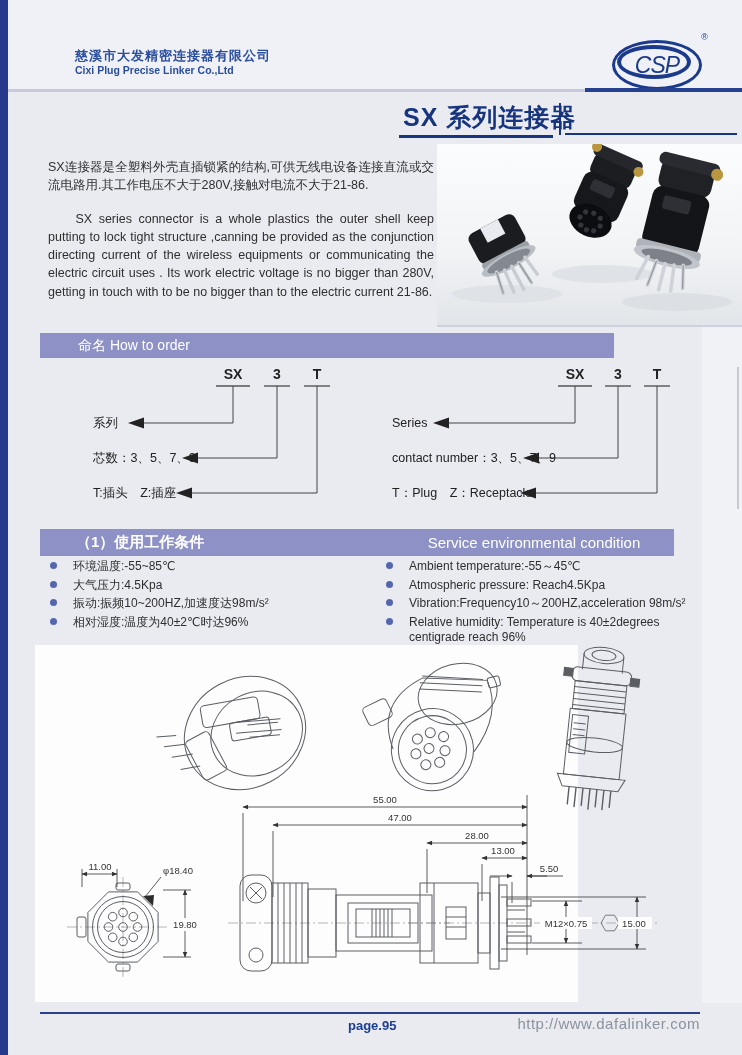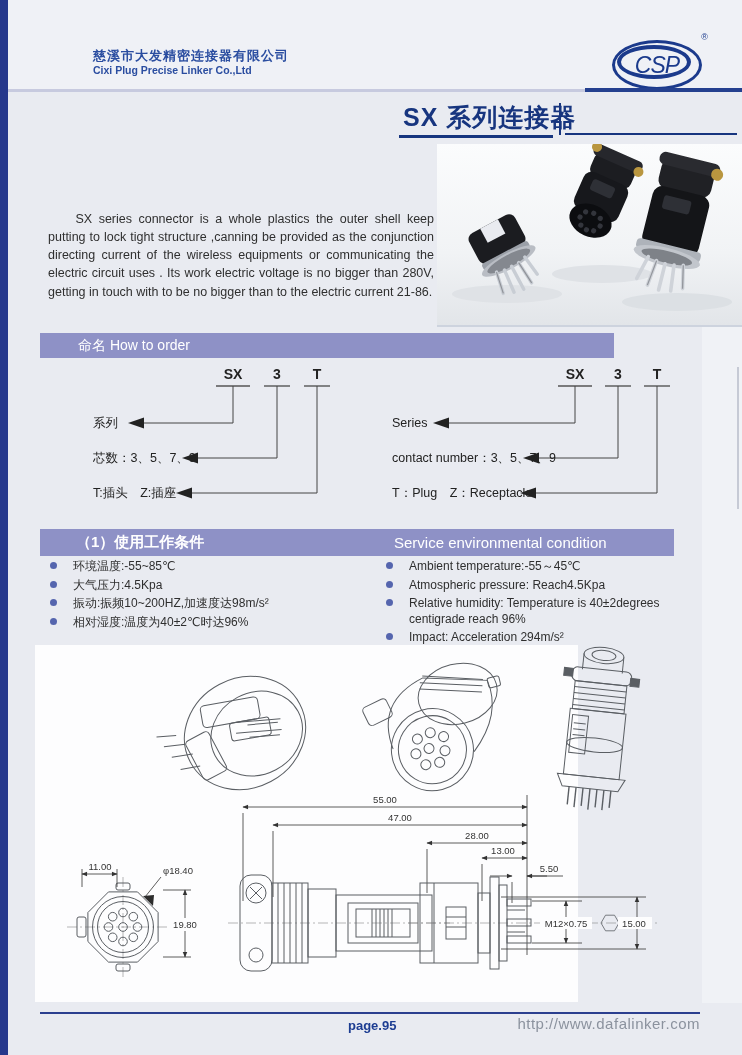--- a/index.html
+++ b/index.html
@@ -3,21 +3,21 @@
 <meta charset="utf-8">
 <style>
   html,body{margin:0;padding:0;background:#d8dbe0;}
   .page{
     position:relative;width:742px;height:1055px;margin:0 auto;
     background:#e9ebf1;overflow:hidden;
     font-family:"Liberation Sans","DejaVu Sans",sans-serif;color:#333;
   }
   .left-strip{position:absolute;left:0;top:0;width:8px;height:1055px;background:#26388c;}
   .top-band{position:absolute;left:8px;top:0;width:734px;height:90px;background:#eff1f6;}
-  .company{position:absolute;left:75px;top:48px;line-height:1.25;margin-left:18px;}
+  .company{position:absolute;left:75px;top:48px;line-height:1.25;}
   .company .cn{font-size:13px;font-weight:bold;color:#2a4da0;letter-spacing:1px;}
   .company .en{font-size:10.5px;font-weight:bold;color:#2a4da0;}
   .logo{position:absolute;left:612px;top:36px;width:92px;height:50px;}
   .logo .ring-outer{position:absolute;left:0;top:4px;width:84px;height:44px;border:3px solid #1b3a8c;border-radius:50%;}
   .logo .ring-inner{position:absolute;left:5px;top:9px;width:66px;height:26px;border:4px solid #1b3a8c;border-radius:50%;}
   .logo .csp{position:absolute;left:0;top:4px;width:90px;height:50px;display:flex;align-items:center;justify-content:center;
     font-size:23px;font-weight:normal;font-style:italic;color:#1b3a8c;letter-spacing:-1px;}
   .logo .reg{position:absolute;right:-4px;top:-4px;font-size:9px;color:#1b3a8c;font-style:normal;}
   .div-lav{position:absolute;left:8px;top:89px;width:580px;height:3px;background:#c7cadf;}
   .div-navy{position:absolute;left:585px;top:88px;width:157px;height:4px;background:#24408f;}
@@ -28,21 +28,21 @@
   .title-en-line{position:absolute;left:565px;top:133px;width:172px;height:2px;background:#17357f;}
   .para{position:absolute;left:48px;width:386px;font-size:12.5px;line-height:1.45;text-align:justify;color:#2f2f2f;}
   .para.cn{top:158px;font-weight:500;}
   .para.en{top:210px;text-indent:2.2em;}
   .photo-box{position:absolute;left:437px;top:144px;width:305px;height:181px;
     background:linear-gradient(180deg,#fbfcfd 0%,#f1f3f5 60%,#e2e5e9 100%);border-bottom:2px solid #cdd3de;}
   .right-margin{position:absolute;left:702px;top:327px;width:40px;height:676px;background:#f0f2f6;}
   .banner{position:absolute;height:25px;background:#8e91c6;color:#ffffff;display:flex;align-items:center;}
   .banner.order{left:40px;top:333px;width:574px;font-size:14px;padding-left:38px;box-sizing:border-box;}
   .banner.cond-cn{left:40px;top:529px;width:358px;font-size:15px;font-weight:bold;padding-left:36px;box-sizing:border-box;height:27px;}
-  .banner.cond-en{left:376px;top:529px;width:298px;font-size:15px;padding-left:18px;box-sizing:border-box;height:27px;}
+  .banner.cond-en{left:376px;top:529px;width:298px;font-size:15px;padding-left:18px;box-sizing:border-box;height:27px;justify-content:center;}
   .bullets{position:absolute;font-size:12px;color:#2f2f2f;}
   .bullets.cn{left:50px;top:559px;width:320px;}
   .bullets.en{left:386px;top:559px;width:324px;}
   .bullets .item{display:flex;margin-bottom:3px;line-height:1.3;}
   .bullets .item.impact-cn{margin-top:26px;}
   .dot{flex:0 0 auto;width:7px;height:7px;border-radius:50%;background:#5565ae;margin:3px 16px 0 0;}
   .drawing-box{position:absolute;left:35px;top:645px;width:543px;height:357px;background:#fdfdfe;}
   .footer-line{position:absolute;left:40px;top:1012px;width:660px;height:2px;background:#2b3f8f;}
   .footer-page{position:absolute;left:348px;top:1018px;font-size:13px;font-weight:bold;color:#1d3d92;}
   .footer-url{position:absolute;right:42px;top:1015px;font-size:15px;color:#8b929e;letter-spacing:.5px;}
@@ -69,20 +69,21 @@
 
   <div class="div-lav"></div>
   <div class="div-navy"></div>
 
   <div class="title-cn">SX 系列连接器</div>
   <div class="title-cn-line"></div>
   <div class="title-sep"></div>
   <div class="title-en">SX series connector</div>
   <div class="title-en-line"></div>
 
+  <div class="para cn">SX连接器是全塑料外壳直插锁紧的结构,可供无线电设备连接直流或交流电路用.其工作电压不大于280V,接触对电流不大于21-86.</div>
   <div class="para en">SX series connector is a whole plastics the outer shell keep putting to lock tight structure ,canning be provided as the conjunction directing current of the wireless equipments or communicating the electric circuit uses . Its work electric voltage is no bigger than 280V, getting in touch with to be no bigger than to the electric current 21-86.</div>
 
   <div class="photo-box">
     <svg width="305" height="179" viewBox="0 0 305 179">
       <ellipse cx="70" cy="150" rx="55" ry="9" fill="#dfe2e6"></ellipse>
       <ellipse cx="165" cy="130" rx="50" ry="9" fill="#dfe2e6"></ellipse>
       <ellipse cx="240" cy="158" rx="55" ry="9" fill="#dce0e4"></ellipse>
 
       <g transform="translate(160,62) rotate(24)">
         <rect x="-22" y="-52" width="44" height="26" rx="8" fill="#1c1d21"></rect>
@@ -245,20 +246,24 @@
   </div>
 
   <div class="bullets en">
     <div class="item">
         <span class="dot"></span>
         <span>Ambient temperature:-55～45℃</span>
       </div>
     <div class="item">
         <span class="dot"></span>
         <span>Atmospheric pressure: Reach4.5Kpa</span>
+      </div>
+    <div class="item">
+        <span class="dot"></span>
+        <span>Vibration:Frequency10～200HZ,acceleration 98m/s²</span>
       </div>
     <div class="item">
         <span class="dot"></span>
         <span>Relative humidity: Temperature is 40±2degrees centigrade reach 96%</span>
       </div>
     <div class="item">
         <span class="dot"></span>
         <span>Impact: Acceleration 294m/s²</span>
       </div>
   </div>

